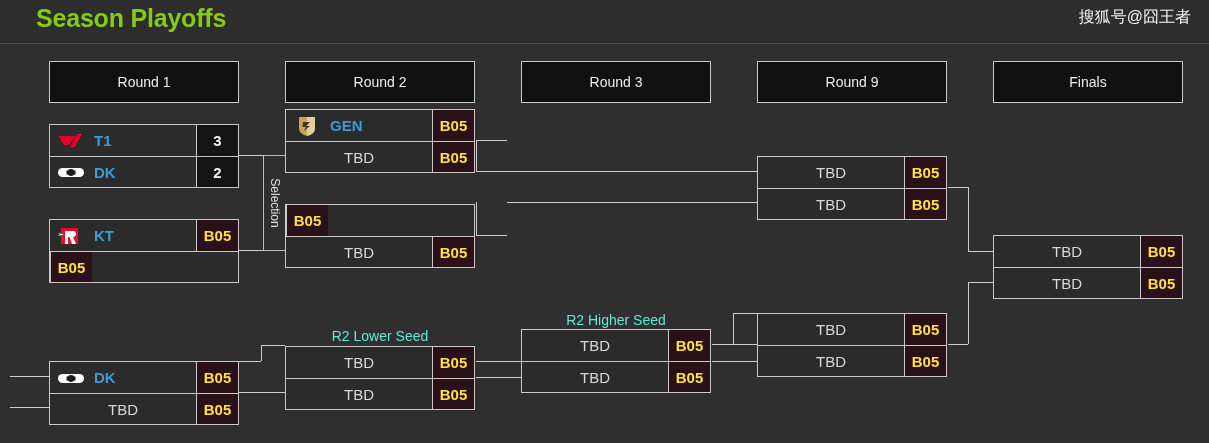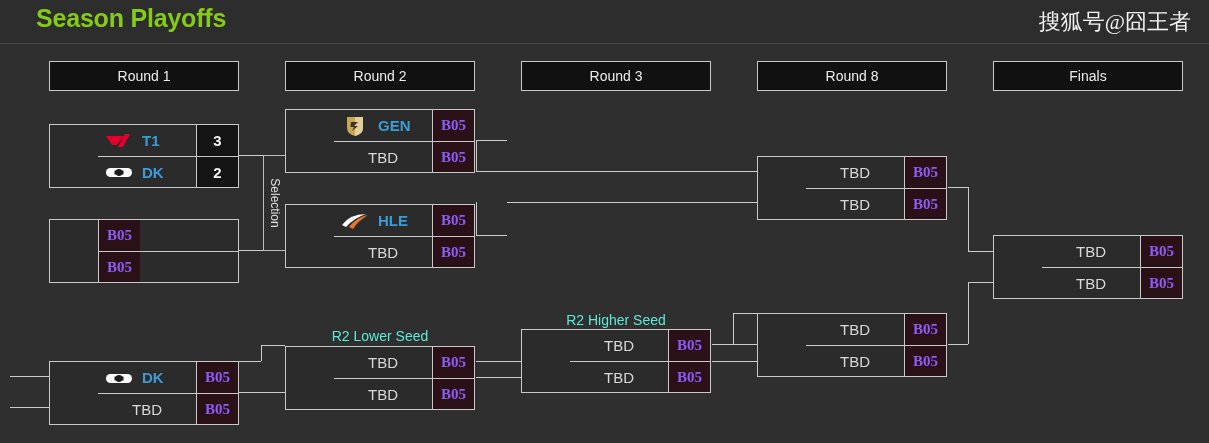--- a/index.html
+++ b/index.html
@@ -19,42 +19,41 @@
   }
   .header-title {
     position: absolute; left: 10px; top: 4px;
     font-size: 25px; font-weight: bold; color: #84cc16;
     letter-spacing: -0.2px;
     white-space: nowrap;
     margin-left: 26px;
   }
   .watermark {
     position: absolute; right: 18px; top: 7px;
-    font-size: 22px; color: #f2f2f2; font-weight: normal;
+    font-size: 16px; color: #f2f2f2; font-weight: normal;
     white-space: nowrap;
-    font-family: Liberation Serif, serif;
+    font-family: Liberation Sans, sans-serif;
   }
 
   
   .round-head {
-    position: absolute; height: 30px;
+    position: absolute; height: 42px;
     background: #111111;
     border: 1px solid #c9c9c9;
     color: #ededed;
     font-size: 14px;
     display: flex; align-items: center; justify-content: center;
     white-space: nowrap;
   }
 
   
   .match {
     position: absolute;
     border: 1px solid #c9c9c9;
     background: #2b2b2b;
-    padding-left: 48px;
   }
   .row {
     display: flex; align-items: stretch; height: 31px;
     position: relative;
   }
   .row + .row { border-top: 1px solid #c9c9c9; }
   .team {
     flex: 1 1 auto;
     display: flex; align-items: center;
     position: relative;
@@ -73,22 +72,21 @@
   .score {
     flex: 0 0 auto;
     width: 42px;
     border-left: 1px solid #c9c9c9;
     display: flex; align-items: center; justify-content: center;
     font-size: 15px; font-weight: bold;
     background: #141414; color: #f2f2f2;
   }
   .score.bo {
     background: #2a1117;
-    color: #8b5cf6;
-    font-family: Liberation Serif, serif;
+    color: #fde047;
   }
 
   
   .caption {
     position: absolute;
     font-size: 14px; color: #5eead4;
     white-space: nowrap;
     text-align: center;
   }
 
@@ -129,21 +127,21 @@
   <div class="round-head" style="left:49px;  top:61px; width:190px;">
     <span>Round 1</span>
   </div>
   <div class="round-head" style="left:285px; top:61px; width:190px;">
     <span>Round 2</span>
   </div>
   <div class="round-head" style="left:521px; top:61px; width:190px;">
     <span>Round 3</span>
   </div>
   <div class="round-head" style="left:757px; top:61px; width:190px;">
-    <span>Round 8</span>
+    <span>Round 9</span>
   </div>
   <div class="round-head" style="left:993px; top:61px; width:190px;">
     <span>Finals</span>
   </div>
 
   <div class="conn h" style="left:239px; top:155px; width:24px;"></div>
 
   <div class="conn h" style="left:239px; top:250px; width:24px;"></div>
 
   <div class="conn h" style="left:275px; top:155px; width:11px;"></div>
@@ -212,20 +210,32 @@
             </span>
         </span>
         <span class="team-name blue">DK</span>
       </div>
       <div class="score">2</div>
     </div>
   </div>
 
   <div class="match" style="left:49px; top:219px; width:190px;">
     <div class="row">
+      <div class="team">
+        <span class="logo">
+          <span class="lg">
+              <svg viewBox="0 0 30 22" preserveAspectRatio="xMidYMid meet">
+            <path d="M5 3 L22 3 L22 19 L5 19 Z" fill="#ec0b2b"></path>
+            <path d="M9 6 L17 6 Q20 6 20 9 Q20 11.5 17 12 L20 19 L16 19 L13.5 12 L12 12 L12 19 L9 19 Z" fill="#ffffff"></path>
+            <path d="M2 8 L8 9.5 L2 11 L4 9.5 Z" fill="#ffffff"></path>
+          </svg>
+            </span>
+        </span>
+        <span class="team-name blue">KT</span>
+      </div>
       <div class="score bo">B05</div>
     </div>
     <div class="row">
       <div class="score bo">B05</div>
     </div>
   </div>
 
   <div class="match" style="left:285px; top:109px; width:190px;">
     <div class="row">
       <div class="team">
@@ -245,31 +255,20 @@
     <div class="row">
       <div class="team center">
         <span class="team-name tbd">TBD</span>
       </div>
       <div class="score bo">B05</div>
     </div>
   </div>
 
   <div class="match" style="left:285px; top:204px; width:190px;">
     <div class="row">
-      <div class="team">
-        <span class="logo">
-          <span class="lg">
-              <svg viewBox="0 0 30 22" preserveAspectRatio="xMidYMid meet">
-            <path d="M2 15 Q10 4 26 4 Q14 8 6 17 Z" fill="#ffffff"></path>
-            <path d="M9 17 Q17 7 28 5 Q18 11 13 19 Z" fill="#e8762a"></path>
-          </svg>
-            </span>
-        </span>
-        <span class="team-name blue">HLE</span>
-      </div>
       <div class="score bo">B05</div>
     </div>
     <div class="row">
       <div class="team center">
         <span class="team-name tbd">TBD</span>
       </div>
       <div class="score bo">B05</div>
     </div>
   </div>
 

